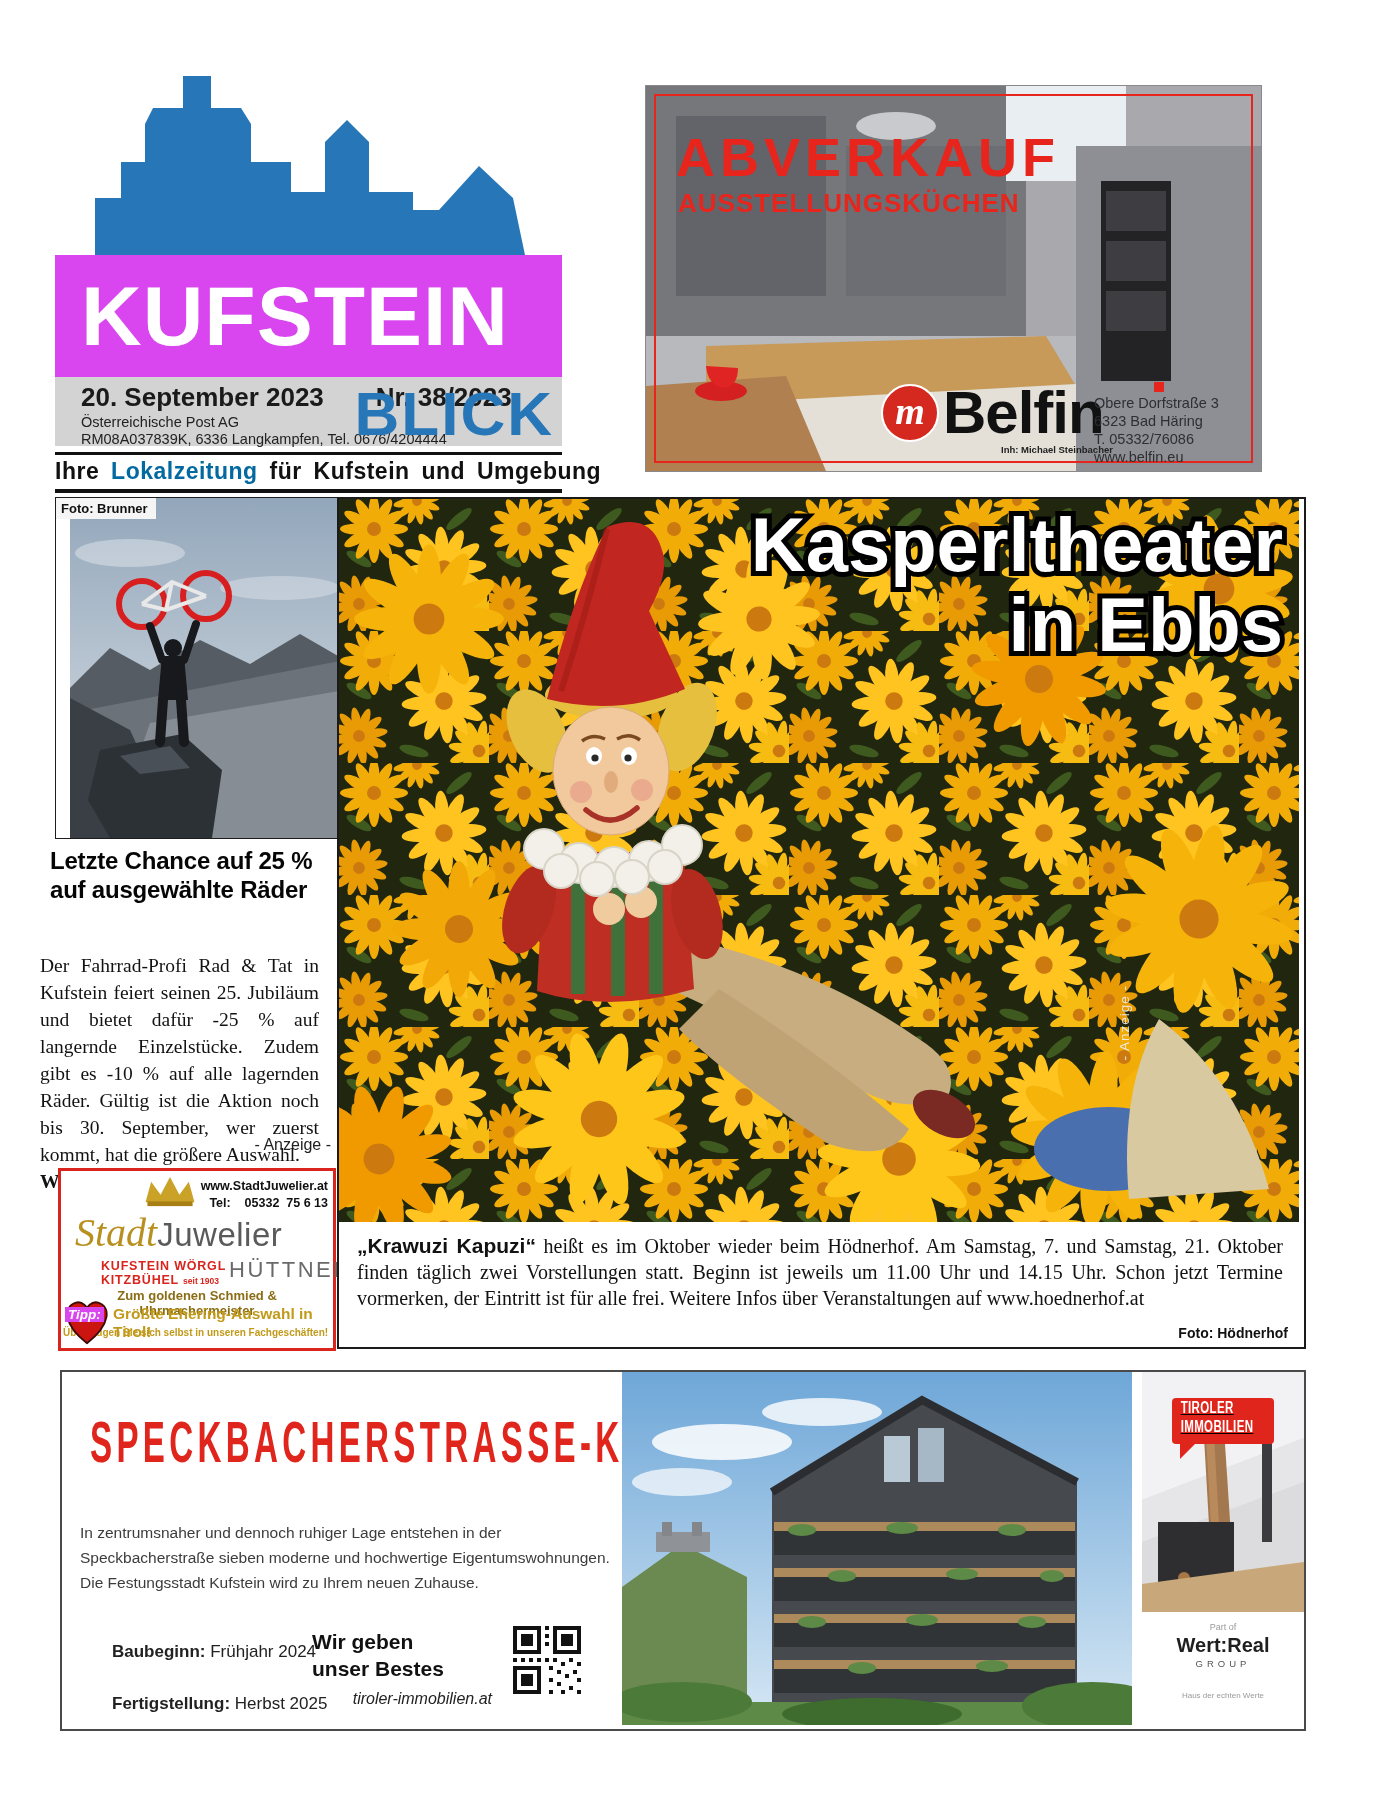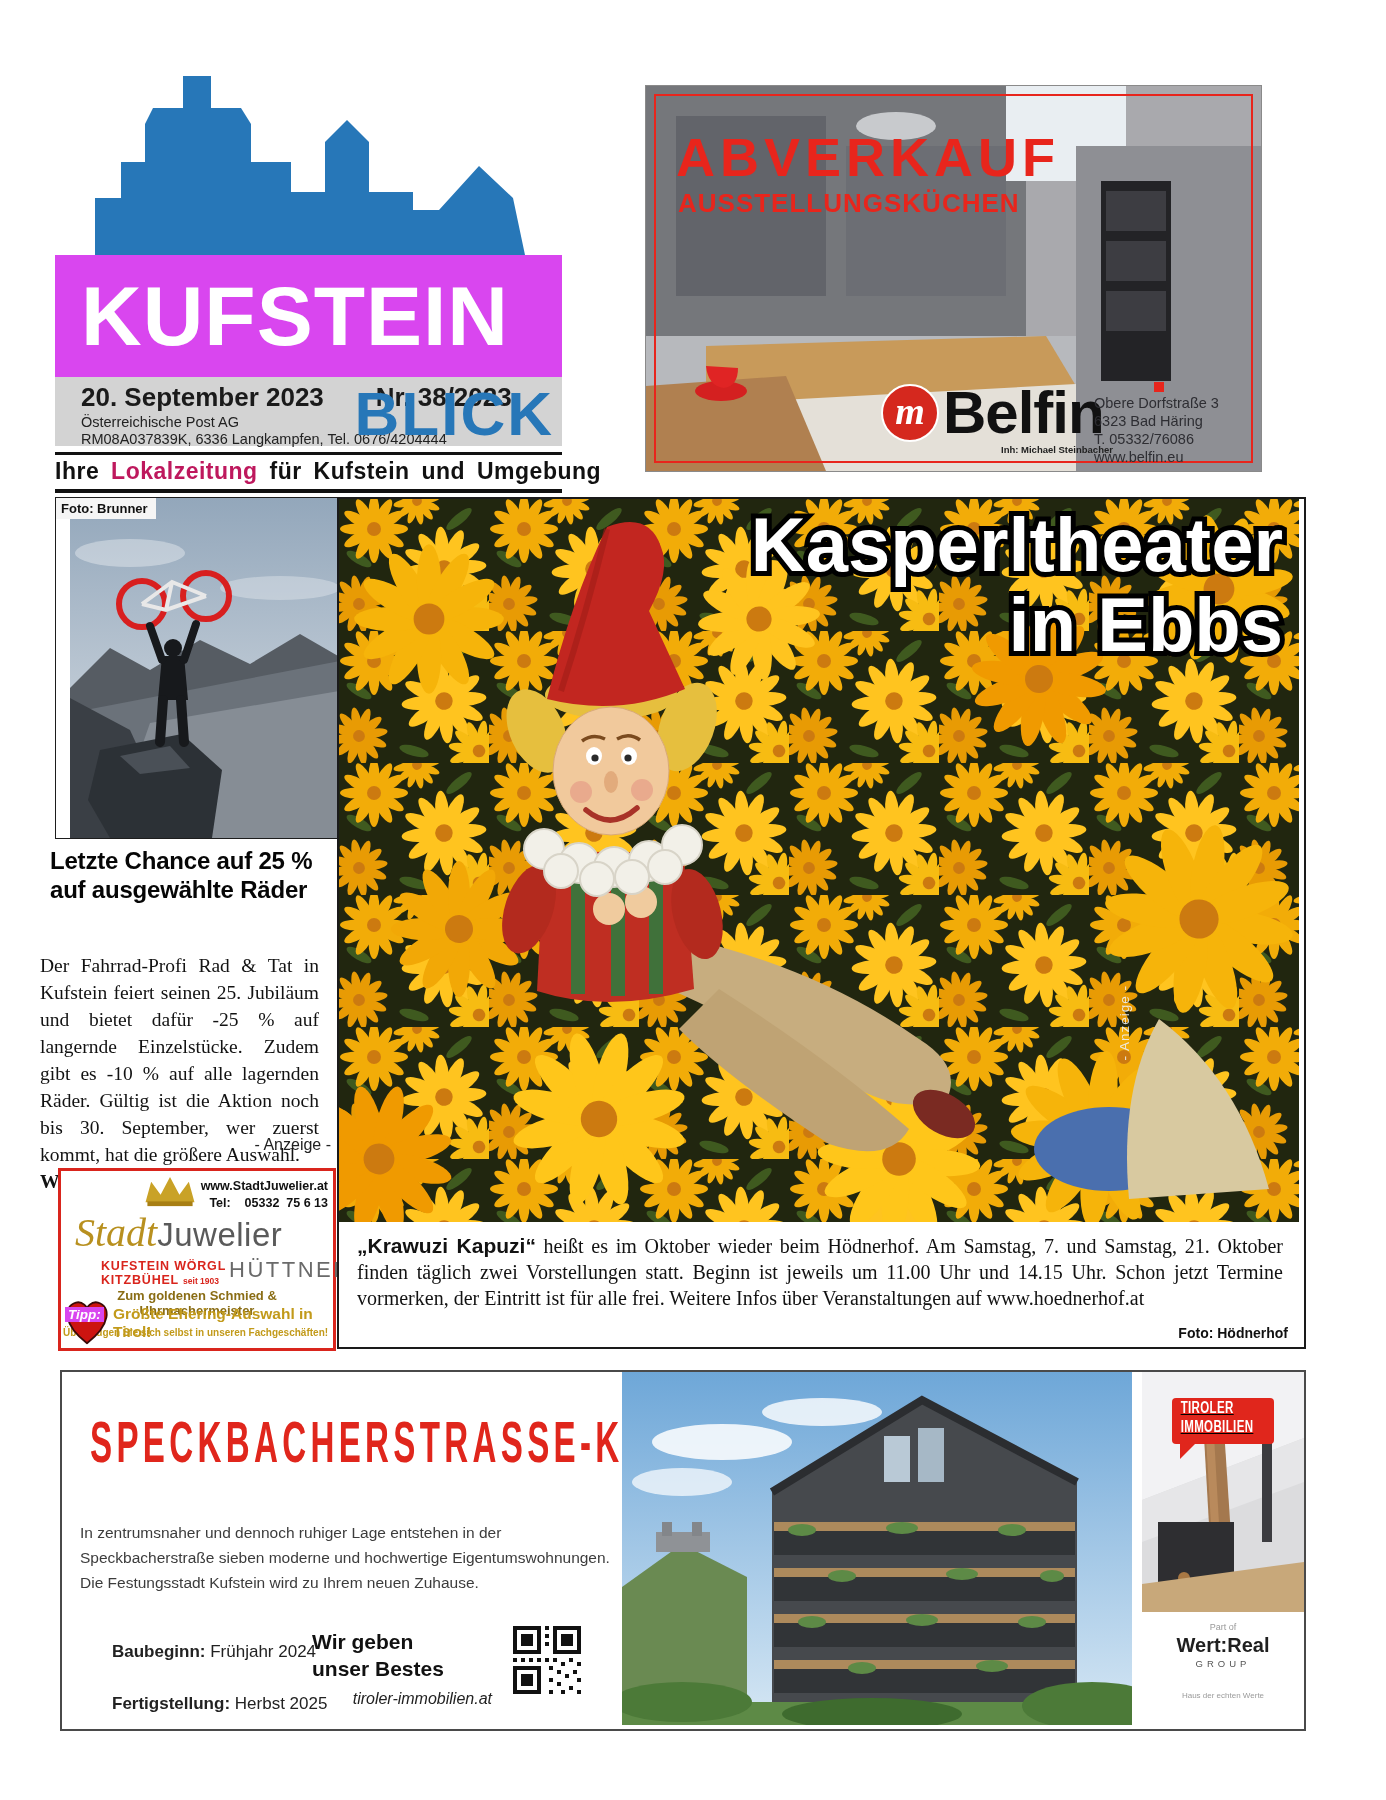--- a/index.html
+++ b/index.html
@@ -17,21 +17,21 @@
             font-weight:bold;font-size:26px;color:#1a1a1a;white-space:nowrap;}
   .issue{margin-left:52px;}
   .postline{position:absolute;left:26px;font-family:"Liberation Sans",sans-serif;
             font-size:14.5px;color:#222;line-height:16px;white-space:nowrap;}
   .post1{top:37px;} .post2{top:54px;}
   .blick{position:absolute;right:8px;top:2px;color:#2777b8;font-family:"Liberation Sans",sans-serif;
          font-weight:800;font-size:62px;line-height:70px;letter-spacing:2px;}
   .tagline{left:55px;top:452px;width:507px;border-top:3px solid #111;border-bottom:4px solid #111;
            padding:3px 0 4px 0;font-family:"Liberation Sans",sans-serif;font-weight:bold;
            font-size:23px;color:#111;letter-spacing:.5px;word-spacing:5px;white-space:nowrap;}
-  .tagline .hl{color:#be185d;}
+  .tagline .hl{color:#0369a1;}
 
   
   .kitchen-ad{left:645px;top:85px;width:615px;height:385px;border:1px solid #8a8a8a;overflow:hidden;}
   .kitchen-ad .frame{position:absolute;left:8px;top:8px;right:8px;bottom:8px;
                      border:2px solid #e8251c;z-index:4;pointer-events:none;}
   .kitchen-photo{position:absolute;left:0;top:0;width:100%;height:100%;}
   .kad-h1{position:absolute;left:30px;top:40px;color:#e8251c;font-family:"Liberation Sans",sans-serif;
           font-weight:800;font-size:54px;letter-spacing:5px;z-index:5;}
   .kad-h2{position:absolute;left:32px;top:102px;color:#e8251c;font-family:"Liberation Sans",sans-serif;
           font-weight:800;font-size:26px;letter-spacing:1px;z-index:5;}

